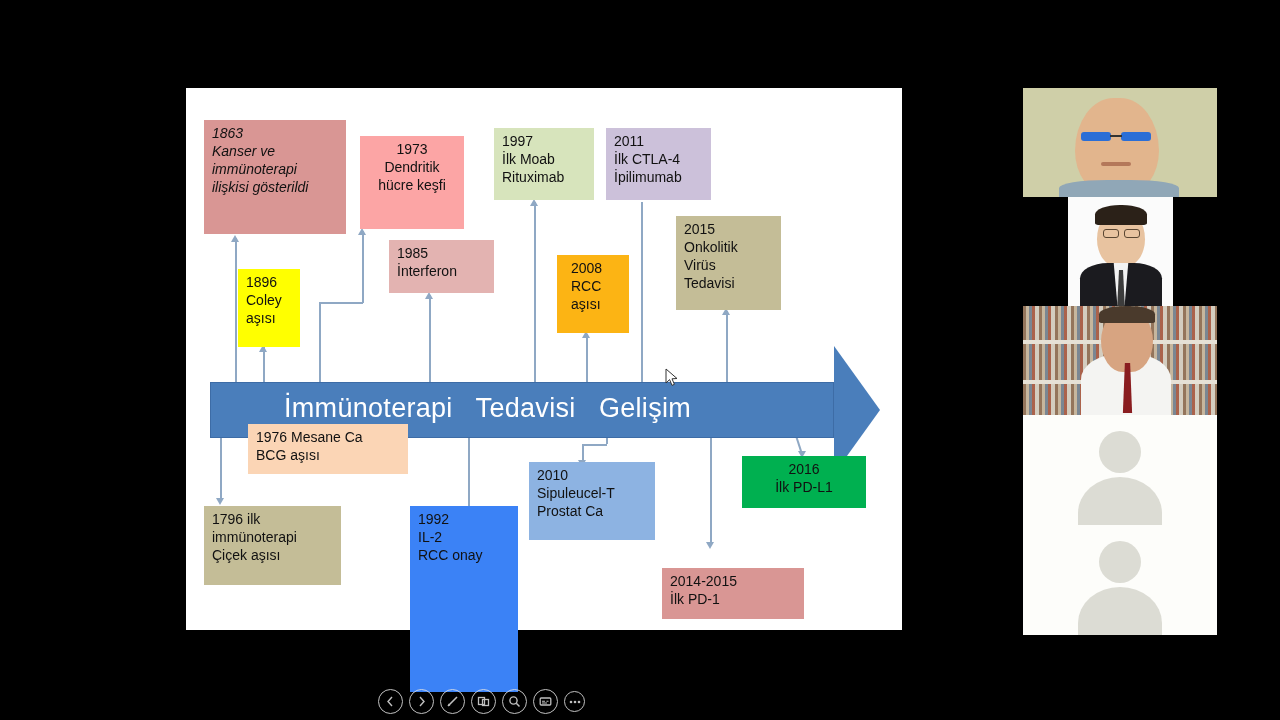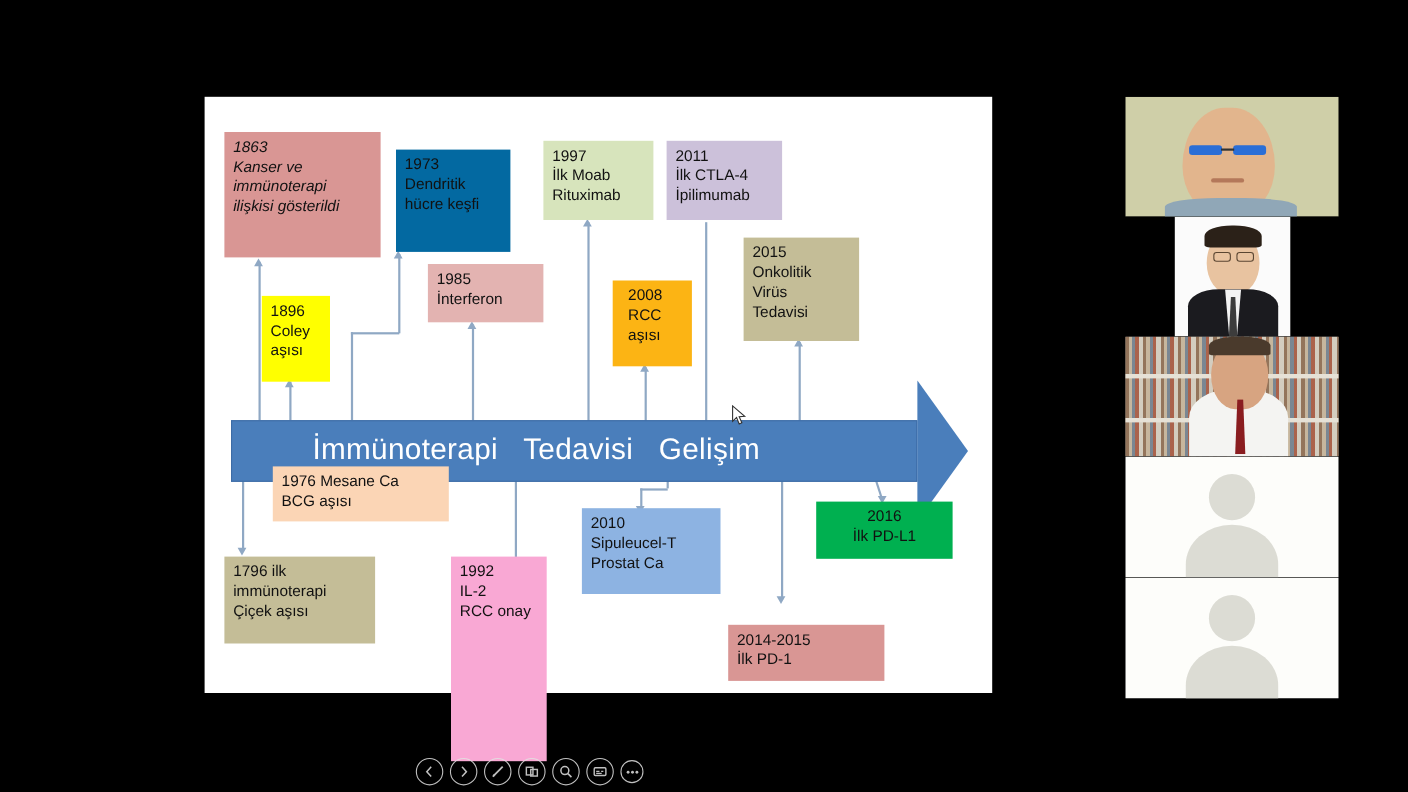--- a/index.html
+++ b/index.html
@@ -96,30 +96,30 @@
     </div>
 
     <div id="banner">
       <div class="shaft" style="left:24px;top:294px;width:624px;height:56px;"></div>
       <div class="head" style="left:648px;top:258px;border-top:64px solid transparent;border-bottom:64px solid transparent;border-left:46px solid #4a7ebb;"></div>
       <div id="bannertext" style="left:98px;top:305px;">İmmünoterapi   Tedavisi   Gelişim</div>
     </div>
 
     <div id="boxlayer">
         <div class="box" style="left: 18px; top: 32px; width: 142px; height: 114px; background: rgb(217, 150, 148); font-size: 14px; font-style: italic;"><span class="ln">1863</span><span class="ln">Kanser ve</span><span class="ln">immünoterapi</span><span class="ln">ilişkisi gösterildi</span></div>
-        <div class="box" style="left: 174px; top: 48px; width: 104px; height: 93px; background: #0369a1; font-size: 14px;"><span class="ln">1973</span><span class="ln">Dendritik</span><span class="ln">hücre keşfi</span></div>
+        <div class="box" style="left: 174px; top: 48px; width: 104px; height: 93px; background: #fca5a5; font-size: 14px; text-align: center;"><span class="ln">1973</span><span class="ln">Dendritik</span><span class="ln">hücre keşfi</span></div>
         <div class="box" style="left: 308px; top: 40px; width: 100px; height: 72px; background: rgb(215, 228, 188); font-size: 14px;"><span class="ln">1997</span><span class="ln">İlk Moab</span><span class="ln">Rituximab</span></div>
         <div class="box" style="left: 420px; top: 40px; width: 105px; height: 72px; background: rgb(204, 193, 218); font-size: 14px;"><span class="ln">2011</span><span class="ln">İlk CTLA-4</span><span class="ln">İpilimumab</span></div>
         <div class="box" style="left: 490px; top: 128px; width: 105px; height: 94px; background: rgb(196, 189, 151); font-size: 14px;"><span class="ln">2015</span><span class="ln">Onkolitik</span><span class="ln">Virüs</span><span class="ln">Tedavisi</span></div>
         <div class="box" style="left: 203px; top: 152px; width: 105px; height: 53px; background: rgb(227, 179, 177); font-size: 14px;"><span class="ln">1985</span><span class="ln">İnterferon</span></div>
         <div class="box" style="left: 52px; top: 181px; width: 62px; height: 78px; background: rgb(255, 255, 0); font-size: 14px;"><span class="ln">1896</span><span class="ln">Coley</span><span class="ln">aşısı</span></div>
         <div class="box" style="left: 371px; top: 167px; width: 72px; height: 78px; background: rgb(252, 180, 20); font-size: 14px; padding-left: 14px;"><span class="ln">2008</span><span class="ln">RCC</span><span class="ln">aşısı</span></div>
         <div class="box" style="left: 62px; top: 336px; width: 160px; height: 50px; background: rgb(251, 213, 181); font-size: 14px;"><span class="ln">1976 Mesane Ca</span><span class="ln">BCG aşısı</span></div>
         <div class="box" style="left: 18px; top: 418px; width: 137px; height: 79px; background: rgb(196, 189, 151); font-size: 14px;"><span class="ln">1796 ilk</span><span class="ln">immünoterapi</span><span class="ln">Çiçek aşısı</span></div>
-        <div class="box" style="left: 224px; top: 418px; width: 87px; height: 186px; background: #f9a8d4; font-size: 14px;"><span class="ln">1992</span><span class="ln"> IL-2</span><span class="ln">RCC onay</span></div>
+        <div class="box" style="left: 224px; top: 418px; width: 108px; height: 186px; background: #3b82f6; font-size: 14px;"><span class="ln">1992</span><span class="ln"> IL-2</span><span class="ln">RCC onay</span></div>
         <div class="box" style="left: 343px; top: 374px; width: 126px; height: 78px; background: rgb(141, 179, 226); font-size: 14px;"><span class="ln">2010</span><span class="ln">Sipuleucel-T</span><span class="ln">Prostat Ca</span></div>
         <div class="box" style="left: 476px; top: 460px; width: 142px; height: 51px; background: rgb(217, 150, 148); font-size: 14px; margin-top: 20px;"><span class="ln">2014-2015</span><span class="ln">İlk PD-1</span></div>
         <div class="box" style="left: 556px; top: 368px; width: 124px; height: 52px; background: rgb(0, 176, 80); font-size: 14px; text-align: center;"><span class="ln">2016</span><span class="ln">İlk PD-L1</span></div>
       </div>
 
     <div id="pptbar">
       <div class="tb">
         <svg width="11" height="11" viewBox="0 0 11 11">
             <path d="M7 1 L3 5.5 L7 10" fill="none" stroke="#e2e2e2" stroke-width="1.4"></path>
           </svg>

